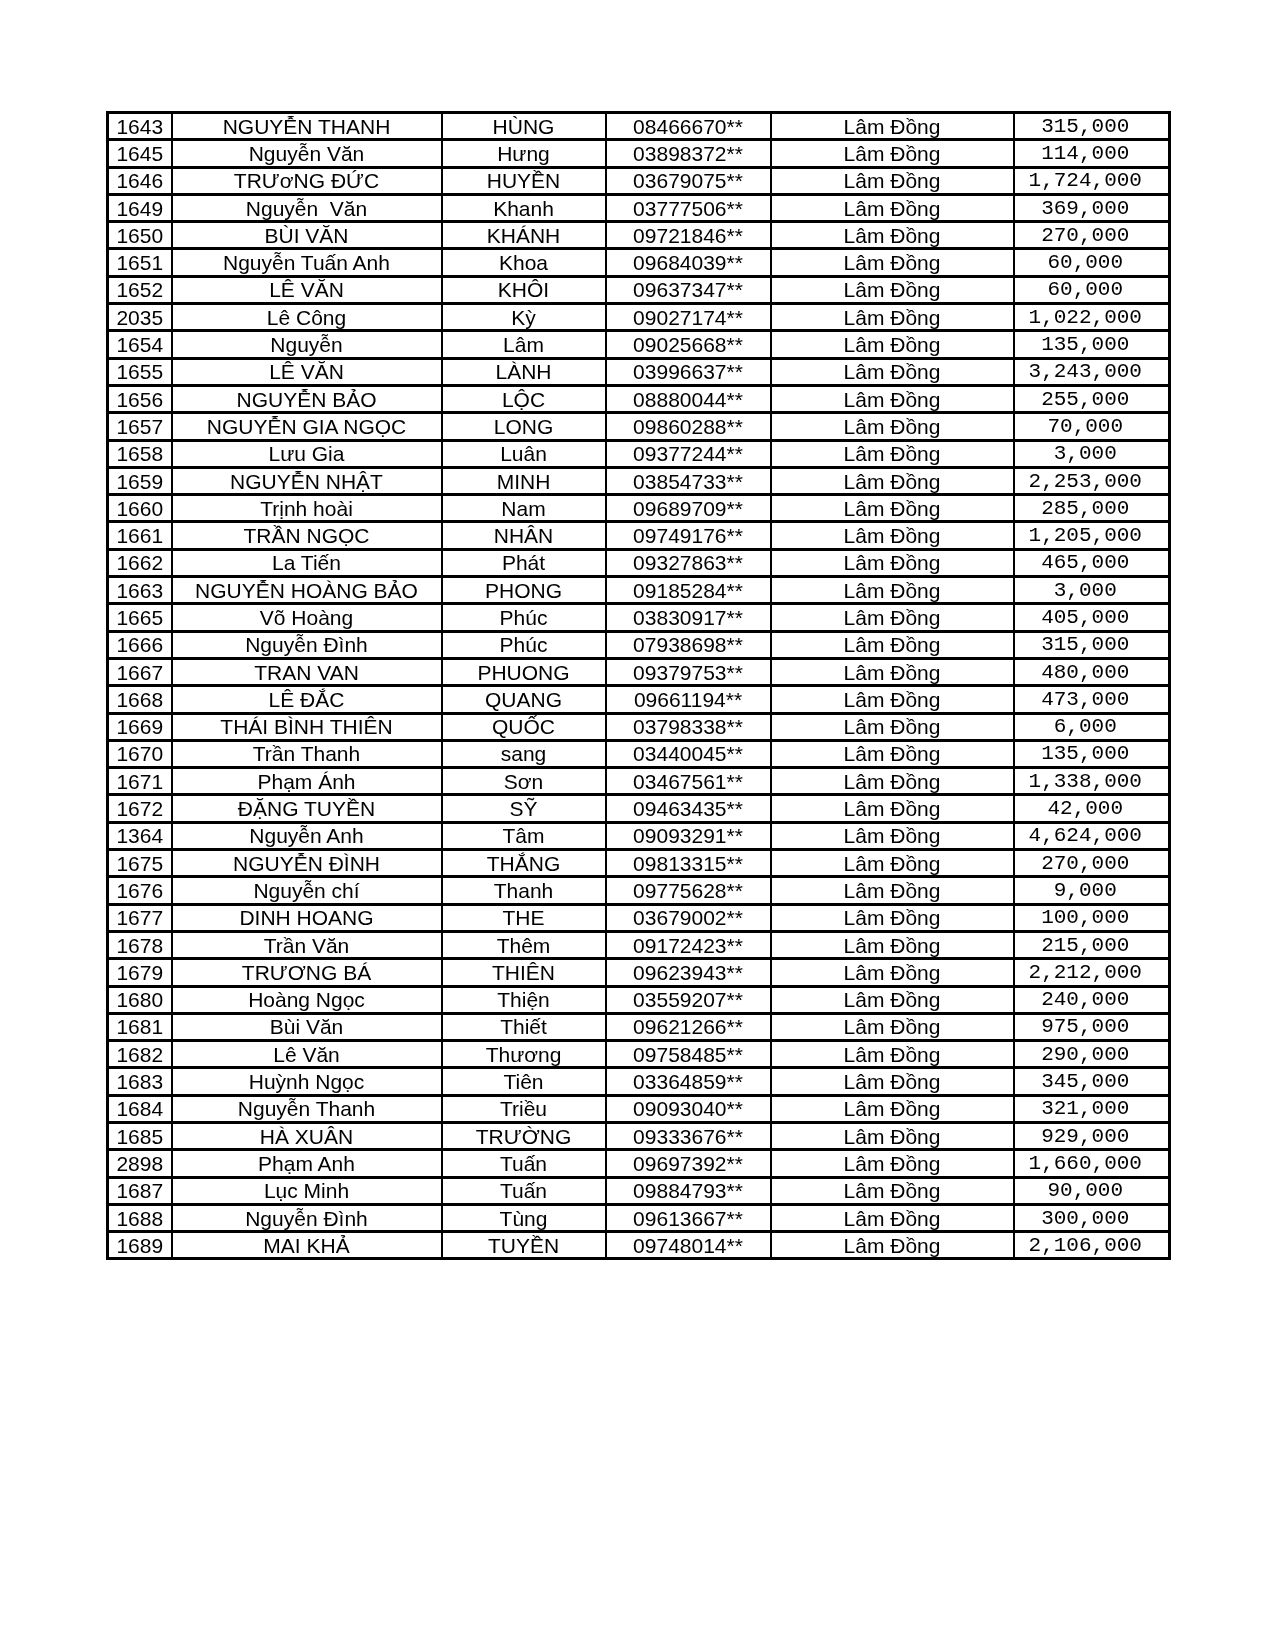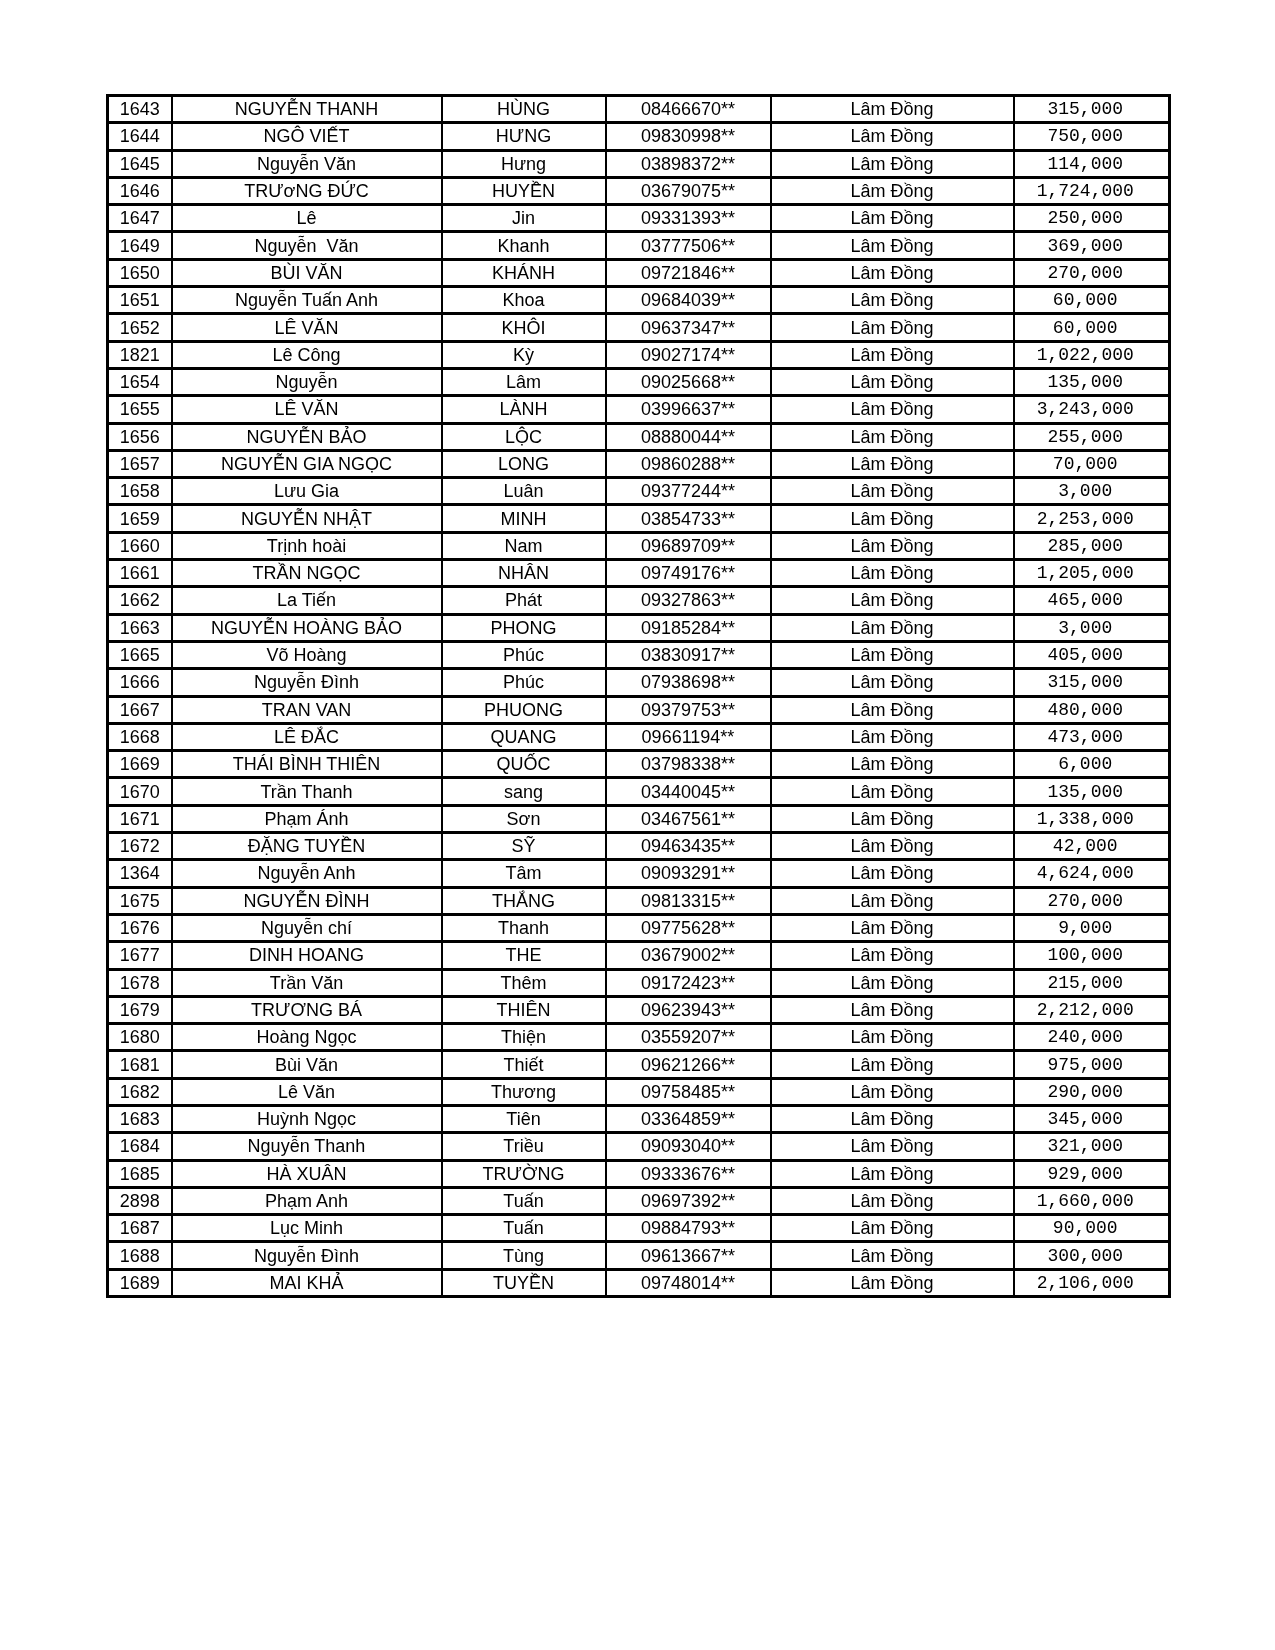--- a/index.html
+++ b/index.html
@@ -10,26 +10,26 @@
     color: #000000;
   }
   .page {
     position: relative;
     width: 1275px; height: 1650px;
     background: #ffffff;
     overflow: hidden;
   }
   table.donor-table {
     position: absolute;
-    left: 106px; top: 94px;
+    left: 106px; top: 111px;
     width: 1062px;
     table-layout: fixed;
     border-collapse: collapse;
     border: 3px solid #000000;
-    font-size: 18px;
+    font-size: 21px;
     line-height: 1;
   }
   table.donor-table td {
     border: 2px solid #000000;
     border-top-width: 3px;
     border-bottom-width: 3px;
     height: 27.3px; 
     vertical-align: middle;
     text-align: center;
     overflow: hidden;
@@ -54,52 +54,36 @@
     <tbody id="table-body">
         <tr>
           <td class="c0">1643</td>
           <td class="c1">NGUYỄN THANH</td>
           <td class="c2">HÙNG</td>
           <td class="c3">08466670**</td>
           <td class="c4">Lâm Đồng</td>
           <td class="c5">315,000</td>
         </tr>
         <tr>
-          <td class="c0">1644</td>
-          <td class="c1">NGÔ VIẾT</td>
-          <td class="c2">HƯNG</td>
-          <td class="c3">09830998**</td>
-          <td class="c4">Lâm Đồng</td>
-          <td class="c5">750,000</td>
-        </tr>
-        <tr>
           <td class="c0">1645</td>
           <td class="c1">Nguyễn Văn</td>
           <td class="c2">Hưng</td>
           <td class="c3">03898372**</td>
           <td class="c4">Lâm Đồng</td>
           <td class="c5">114,000</td>
         </tr>
         <tr>
           <td class="c0">1646</td>
           <td class="c1">TRƯơNG ĐỨC</td>
           <td class="c2">HUYỀN</td>
           <td class="c3">03679075**</td>
           <td class="c4">Lâm Đồng</td>
           <td class="c5">1,724,000</td>
         </tr>
         <tr>
-          <td class="c0">1647</td>
-          <td class="c1">Lê</td>
-          <td class="c2">Jin</td>
-          <td class="c3">09331393**</td>
-          <td class="c4">Lâm Đồng</td>
-          <td class="c5">250,000</td>
-        </tr>
-        <tr>
           <td class="c0">1649</td>
           <td class="c1">Nguyễn  Văn</td>
           <td class="c2">Khanh</td>
           <td class="c3">03777506**</td>
           <td class="c4">Lâm Đồng</td>
           <td class="c5">369,000</td>
         </tr>
         <tr>
           <td class="c0">1650</td>
           <td class="c1">BÙI VĂN</td>
@@ -118,21 +102,21 @@
         </tr>
         <tr>
           <td class="c0">1652</td>
           <td class="c1">LÊ VĂN</td>
           <td class="c2">KHÔI</td>
           <td class="c3">09637347**</td>
           <td class="c4">Lâm Đồng</td>
           <td class="c5">60,000</td>
         </tr>
         <tr>
-          <td class="c0">1821</td>
+          <td class="c0">2035</td>
           <td class="c1">Lê Công</td>
           <td class="c2">Kỳ</td>
           <td class="c3">09027174**</td>
           <td class="c4">Lâm Đồng</td>
           <td class="c5">1,022,000</td>
         </tr>
         <tr>
           <td class="c0">1654</td>
           <td class="c1">Nguyễn</td>
           <td class="c2">Lâm</td>

